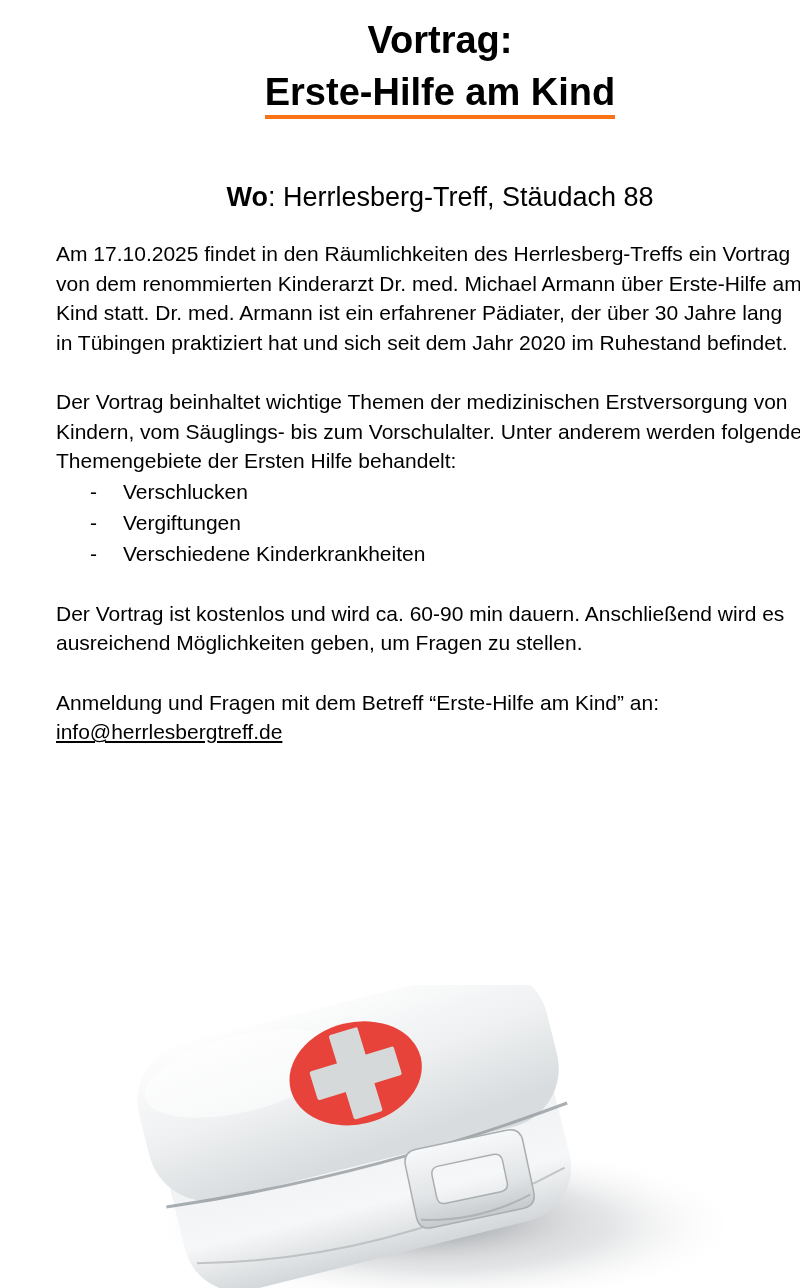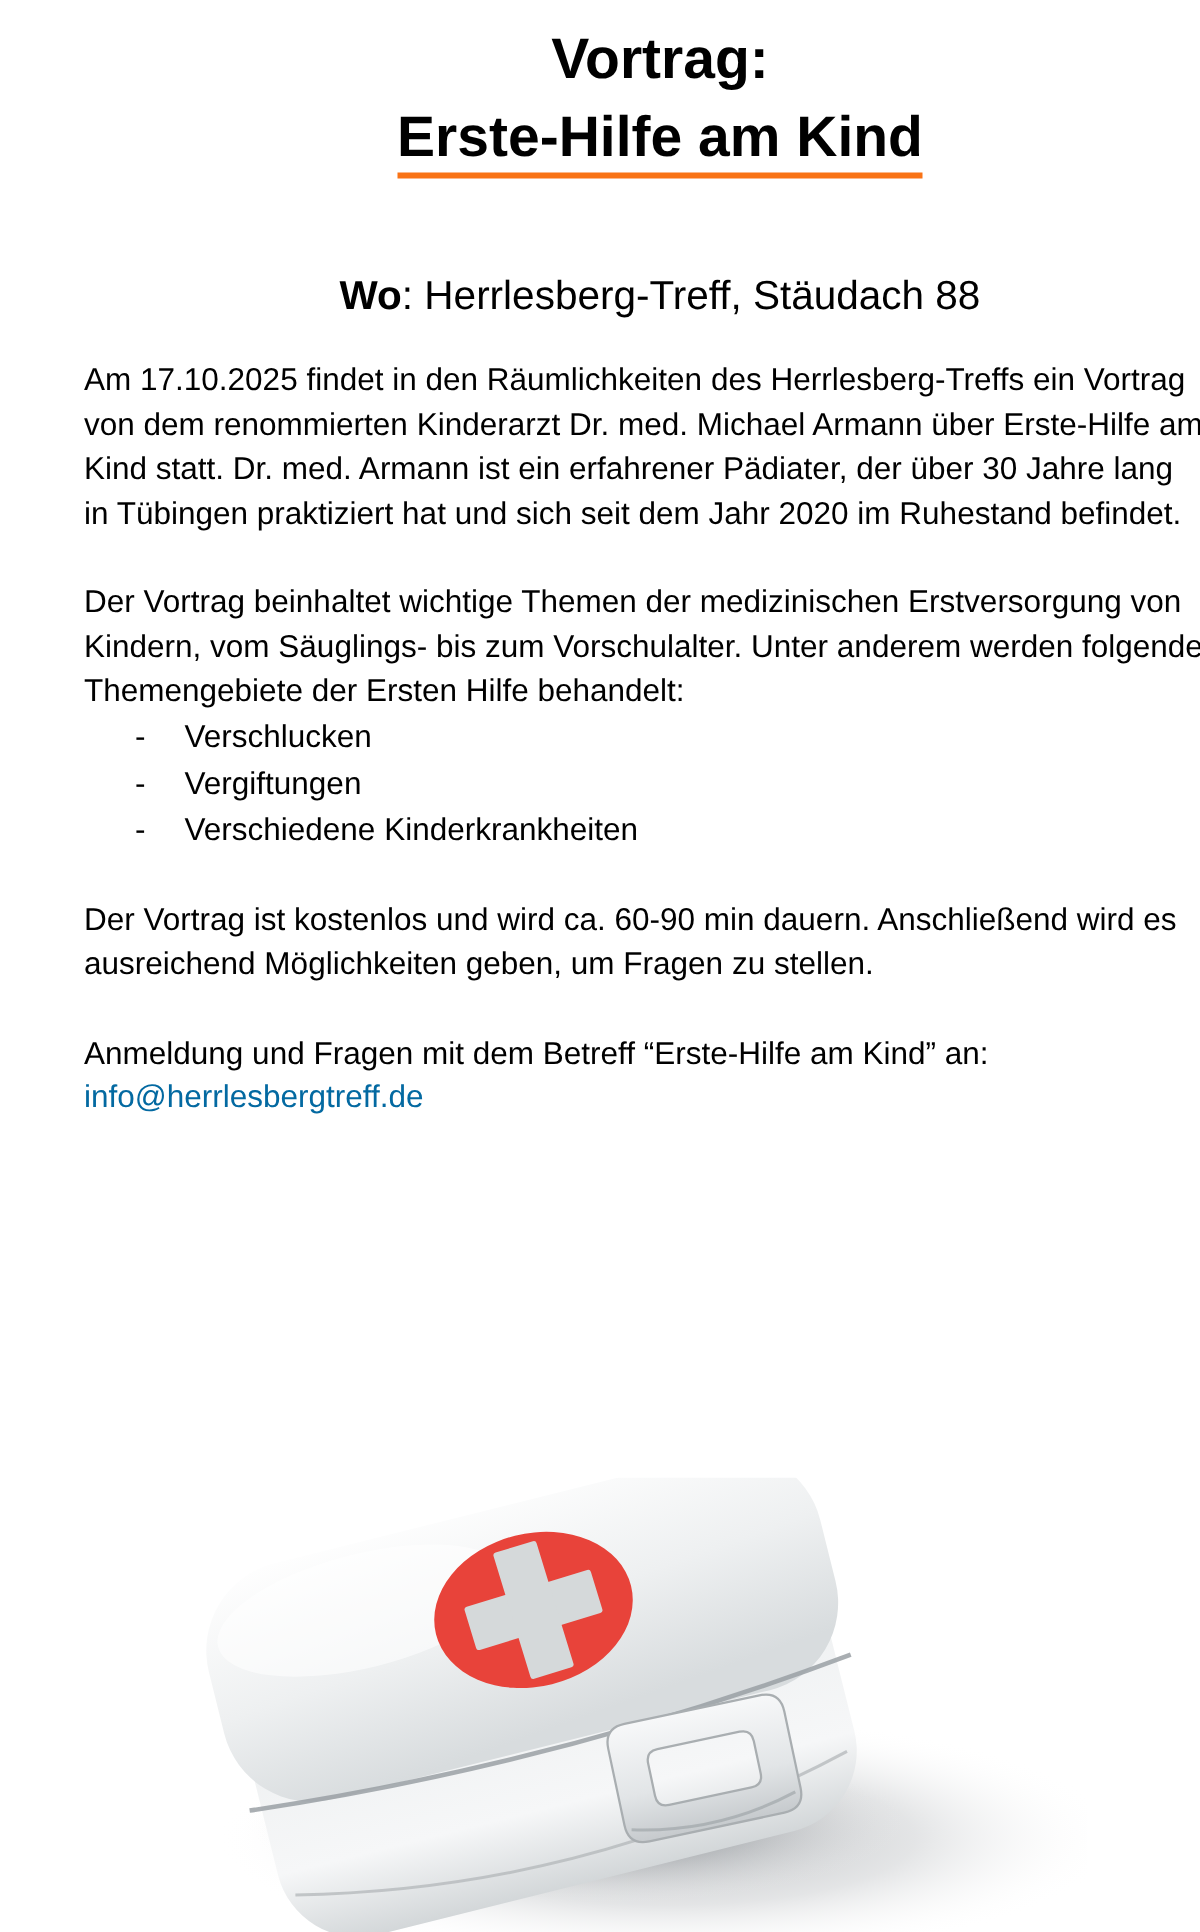--- a/index.html
+++ b/index.html
@@ -39,21 +39,22 @@
   .content p { margin: 30px 0 0 0; }
   .content p:first-child { margin-top: 0; }
   ul.topics {
     list-style: none;
     margin: 0 0 0 0;
     padding: 0 0 0 34px;
   }
   ul.topics li { line-height: 31px; }
   ul.topics .m { display: inline-block; width: 33px; }
   a.email-link, .email-link {
-    color: #0369a1;
+    color: #000000;
+    text-decoration: underline;
     cursor: pointer;
   }
   .kit {
     position: absolute;
     left: 85px;
     top: 985px;
     width: 640px;
     height: 303px; 
     overflow: hidden;
   }

